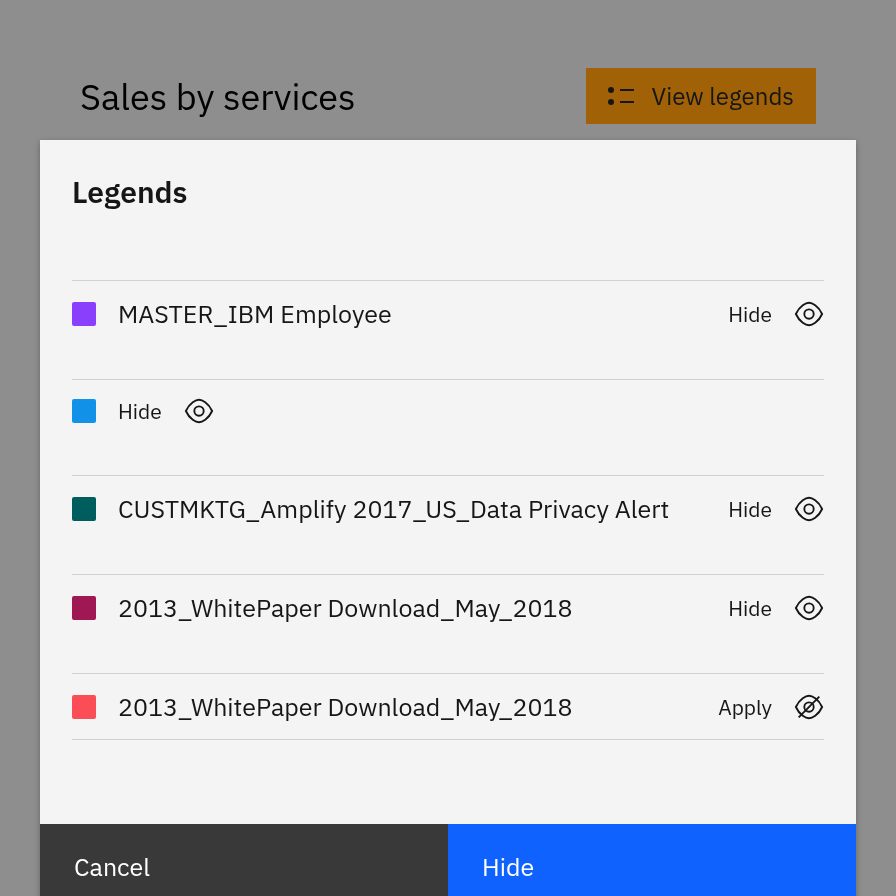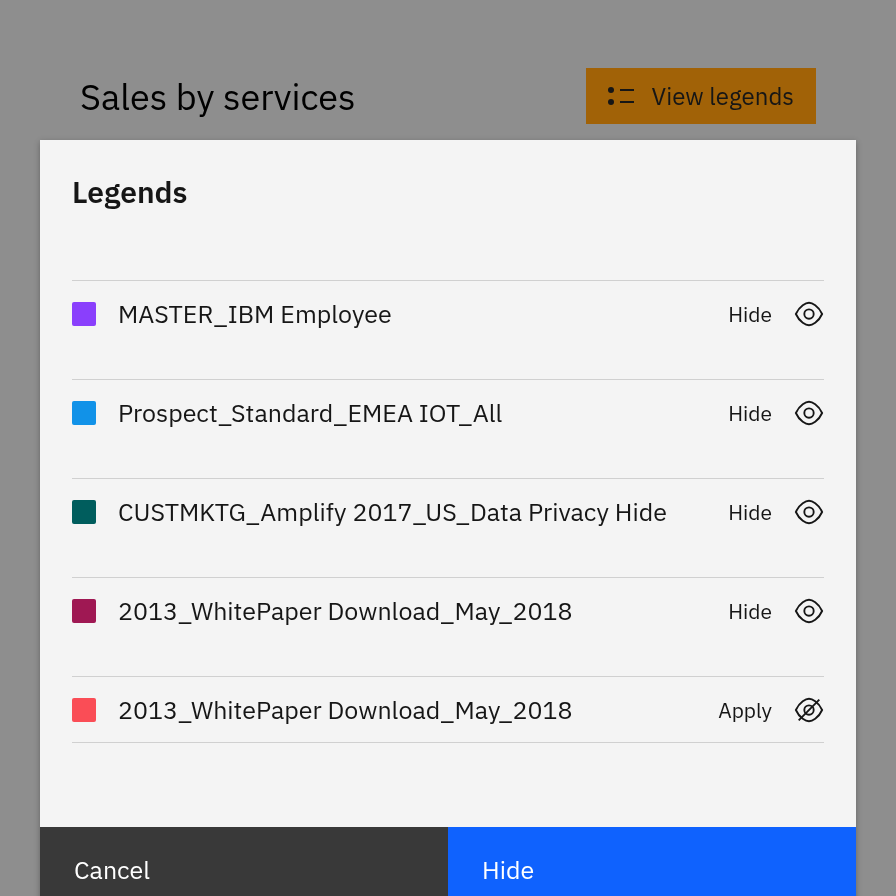--- a/index.html
+++ b/index.html
@@ -186,32 +186,31 @@
           <span class="toggle-text">Hide</span>
           <span class="eye">
             <svg viewBox="0 0 32 32" fill="none" stroke="#161616" stroke-width="2">
               <path d="M2 16 C6 7 13 4 16 4 C19 4 26 7 30 16 C26 25 19 28 16 28 C13 28 6 25 2 16 Z"></path>
               <circle cx="16" cy="16" r="5"></circle>
             </svg>
           </span>
         </div>
         <div class="legend-row">
           <span class="swatch" style="background: rgb(17, 146, 232);"></span>
-          <span class="legend-label">Prospect_Standard_EMEA IOT_All</span>
           <span class="toggle-text">Hide</span>
           <span class="eye">
             <svg viewBox="0 0 32 32" fill="none" stroke="#161616" stroke-width="2">
               <path d="M2 16 C6 7 13 4 16 4 C19 4 26 7 30 16 C26 25 19 28 16 28 C13 28 6 25 2 16 Z"></path>
               <circle cx="16" cy="16" r="5"></circle>
             </svg>
           </span>
         </div>
         <div class="legend-row">
           <span class="swatch" style="background: rgb(0, 93, 93);"></span>
-          <span class="legend-label">CUSTMKTG_Amplify 2017_US_Data Privacy Hide</span>
+          <span class="legend-label">CUSTMKTG_Amplify 2017_US_Data Privacy Alert</span>
           <span class="toggle-text">Hide</span>
           <span class="eye">
             <svg viewBox="0 0 32 32" fill="none" stroke="#161616" stroke-width="2">
               <path d="M2 16 C6 7 13 4 16 4 C19 4 26 7 30 16 C26 25 19 28 16 28 C13 28 6 25 2 16 Z"></path>
               <circle cx="16" cy="16" r="5"></circle>
             </svg>
           </span>
         </div>
         <div class="legend-row">
           <span class="swatch" style="background: rgb(159, 24, 83);"></span>

